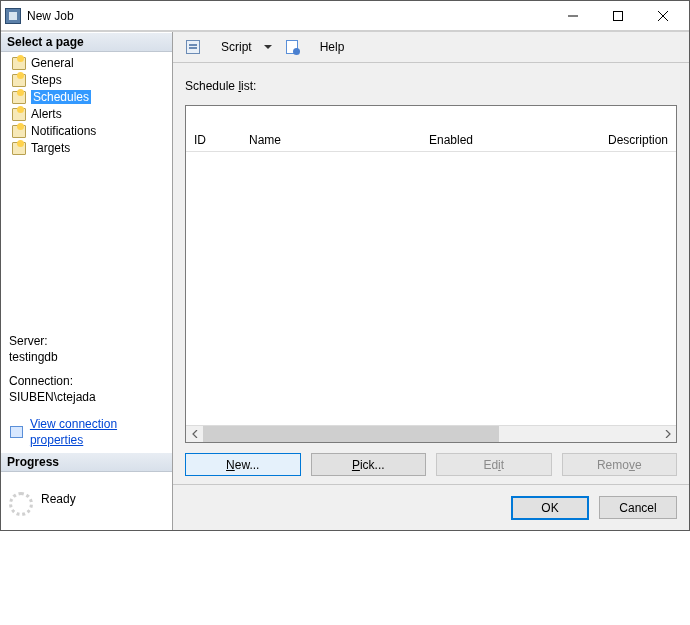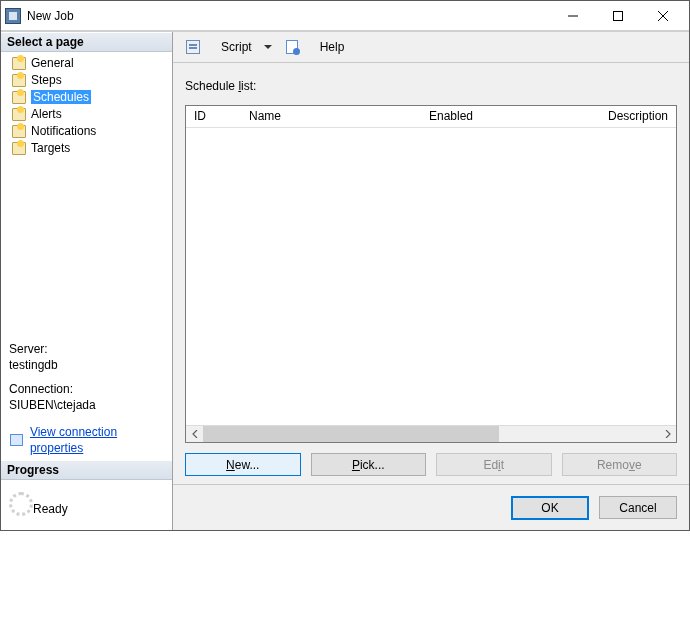--- a/index.html
+++ b/index.html
@@ -125,22 +125,22 @@
     width: 16px; height: 16px;
     position: relative;
   }
   .link-icon::before {
     content: "";
     position: absolute; left: 1px; top: 2px; right: 1px; bottom: 2px;
     background: #d8e8ff;
     border: 1px solid #5a8fd8;
   }
   .progress-body {
-    display: flex; align-items: flex-end; 
-    padding: 12px 8px 14px 8px;
+    display: flex; align-items: flex-start; gap: 8px;
+    padding: 20px 8px 14px 8px;
   }
   .spinner {
     width: 24px; height: 24px;
     border: 3px dotted #d0d0d0;
     border-radius: 50%;
   }
 
   .main {
     flex: 1;
     display: flex; flex-direction: column;
@@ -210,20 +210,21 @@
     border: 1px solid #7a7a7a;
     background: #fff;
     display: flex; flex-direction: column;
     min-height: 0;
   }
   .grid-header {
     display: flex;
     background: #fff;
     border-bottom: 1px solid #e0e0e0;
     height: 22px;
+    margin-top: 24px;
   }
   .gh {
     padding: 3px 8px;
     font-size: 12px;
     border-right: 0 solid #e8e8e8;
     color: #000;
   }
   .gh-id { width: 55px; }
   .gh-name { width: 180px; }
   .gh-enabled { width: 60px; }

